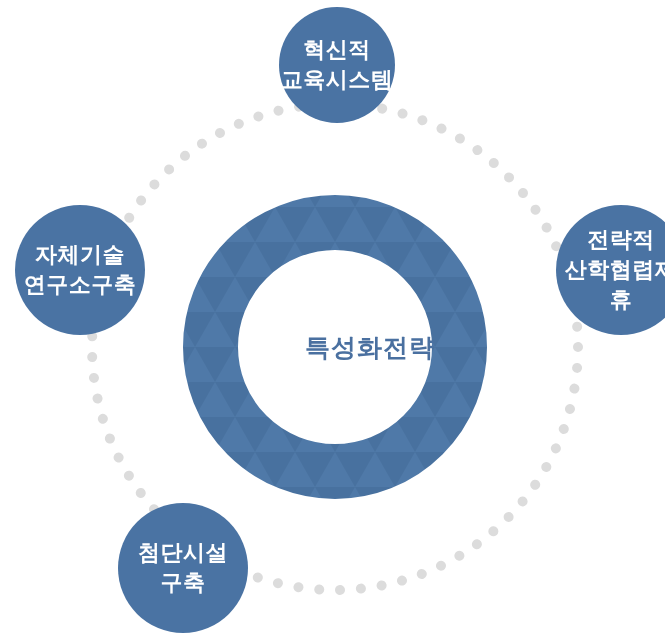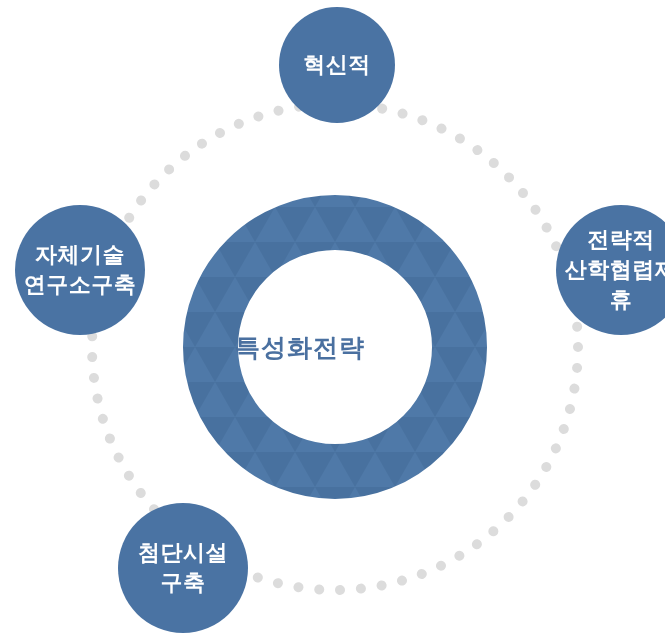--- a/index.html
+++ b/index.html
@@ -40,21 +40,21 @@
     font-weight: 700;
     line-height: 30px;
     letter-spacing: 0.5px;
   }
   .node-label span { display: block; }
   .center-label {
     position: absolute;
     left: 235px;
     top: 331px;
     width: 200px;
-    text-align: left;
+    text-align: right;
     color: var(--center-text, #4a70a0);
     font-size: 25px;
     font-weight: 700;
     letter-spacing: 1px;
     line-height: 32px;
   }
 </style>
 </head>
 <body>
 
@@ -73,20 +73,21 @@
     <circle cx="335" cy="347" r="243" fill="none" style="stroke: var(--dot, #dcdcdc);" stroke-width="10" stroke-linecap="round" stroke-dasharray="0.01 20.905"></circle>
 
     <circle cx="335" cy="347" r="124.5" fill="none" stroke="url(#tri-pattern)" stroke-width="55"></circle>
   </svg>
 
   <div class="center-label">특성화전략</div>
 
   <div class="node node--top">
     <div class="node-label">
       <span>혁신적</span>
+      <span>교육시스템</span>
     </div>
   </div>
 
   <div class="node node--right">
     <div class="node-label">
       <span>전략적</span>
       <span>산학협렵제휴</span>
     </div>
   </div>
 

